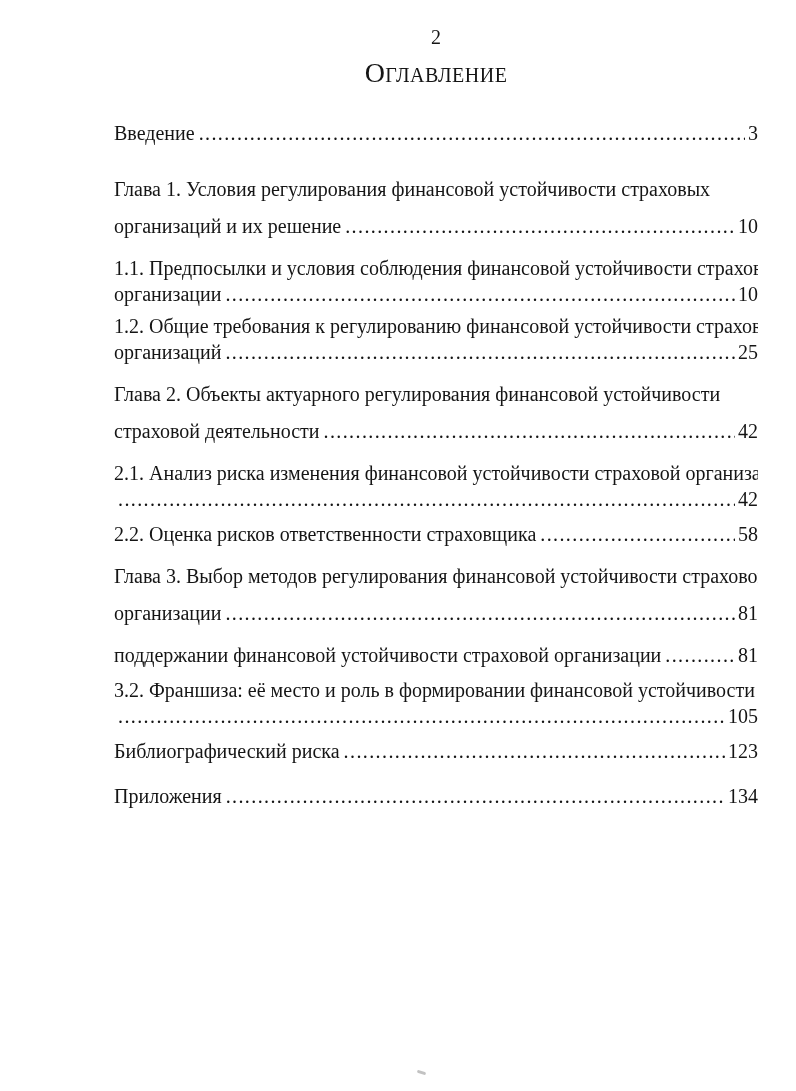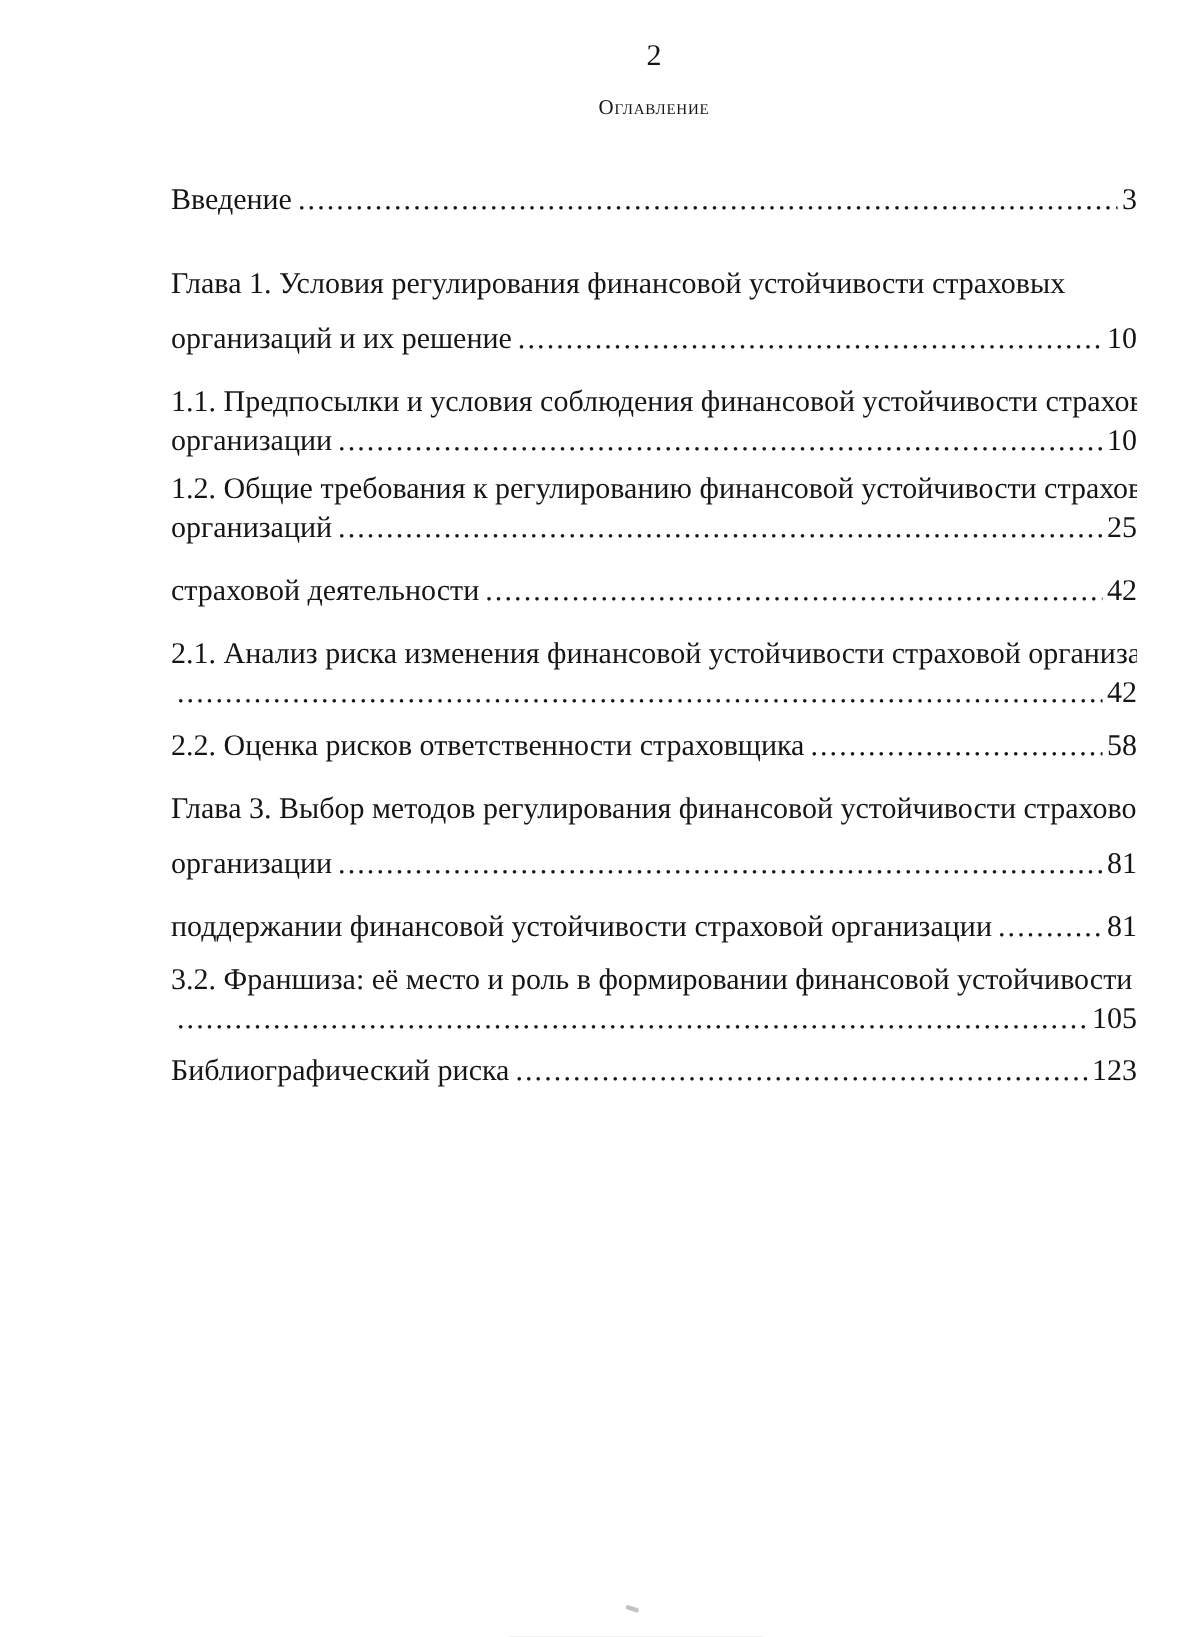--- a/index.html
+++ b/index.html
@@ -16,21 +16,21 @@
   .content {
     padding: 24px 38px 0 114px; 
   }
   .page-number {
     text-align: center;
     font-size: 20px;
     line-height: 26px;
   }
   .toc-title {
     text-align: center;
-    font-size: 14px;
+    font-size: 28px;
     line-height: 26px;
     margin-top: 10px;
     font-variant: small-caps;
     letter-spacing: 0.5px;
   }
   .toc {
     margin-top: 34px;
   }
   .entry {
     font-size: 20px;
@@ -116,20 +116,21 @@
       <div class="entry gap-m">
         <div class="pre">1.2. Общие требования к регулированию финансовой устойчивости страховых</div>
         <div class="dotline">
           <span class="txt">организаций</span>
           <span class="leader"></span>
           <span class="pg">25</span>
         </div>
       </div>
 
       <div class="entry chapter gap-m">
+        <div class="pre">Глава 2. Объекты актуарного регулирования финансовой устойчивости</div>
         <div class="dotline">
           <span class="txt">страховой деятельности</span>
           <span class="leader"></span>
           <span class="pg">42</span>
         </div>
       </div>
 
       <div class="entry gap-s">
         <div class="pre">2.1. Анализ риска изменения финансовой устойчивости страховой организации</div>
         <div class="dotline">
@@ -174,18 +175,25 @@
 
 
       <div class="entry gap-l">
         <div class="dotline">
           <span class="txt">Библиографический риска</span>
           <span class="leader"></span>
           <span class="pg">123</span>
         </div>
       </div>
 
+      <div class="entry">
+        <div class="dotline">
+          <span class="txt">Приложения</span>
+          <span class="leader"></span>
+          <span class="pg">134</span>
+        </div>
+      </div>
 
     </div>
   </div>
 
   <div class="artifact"></div>
 </div>
 
 </body></html>

